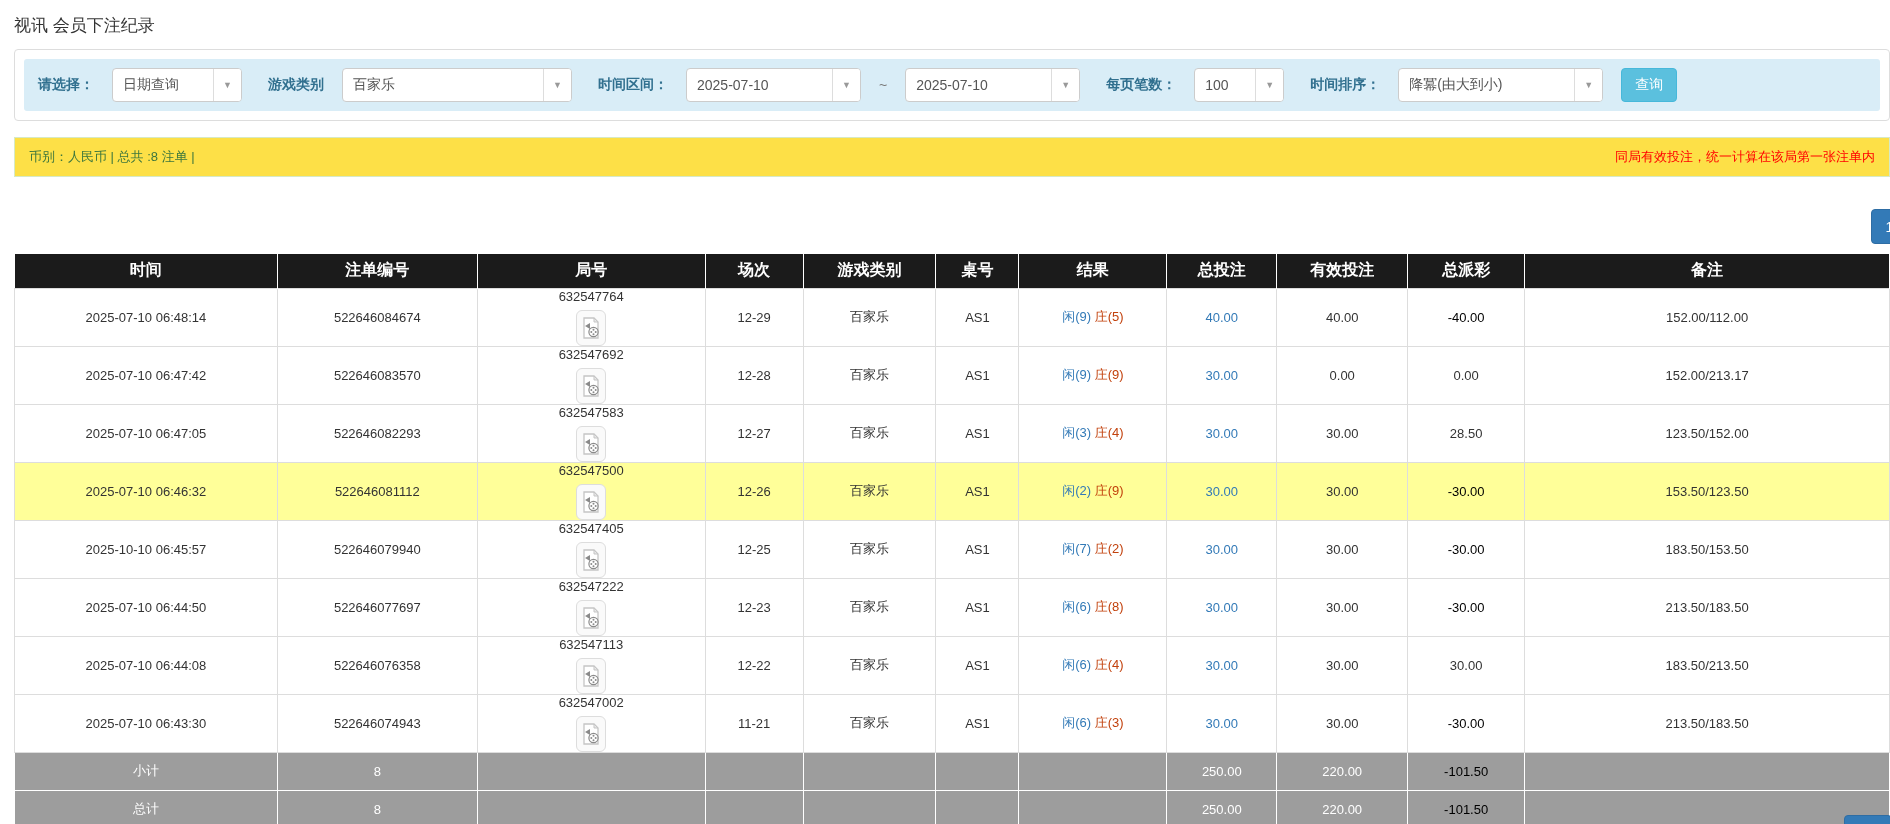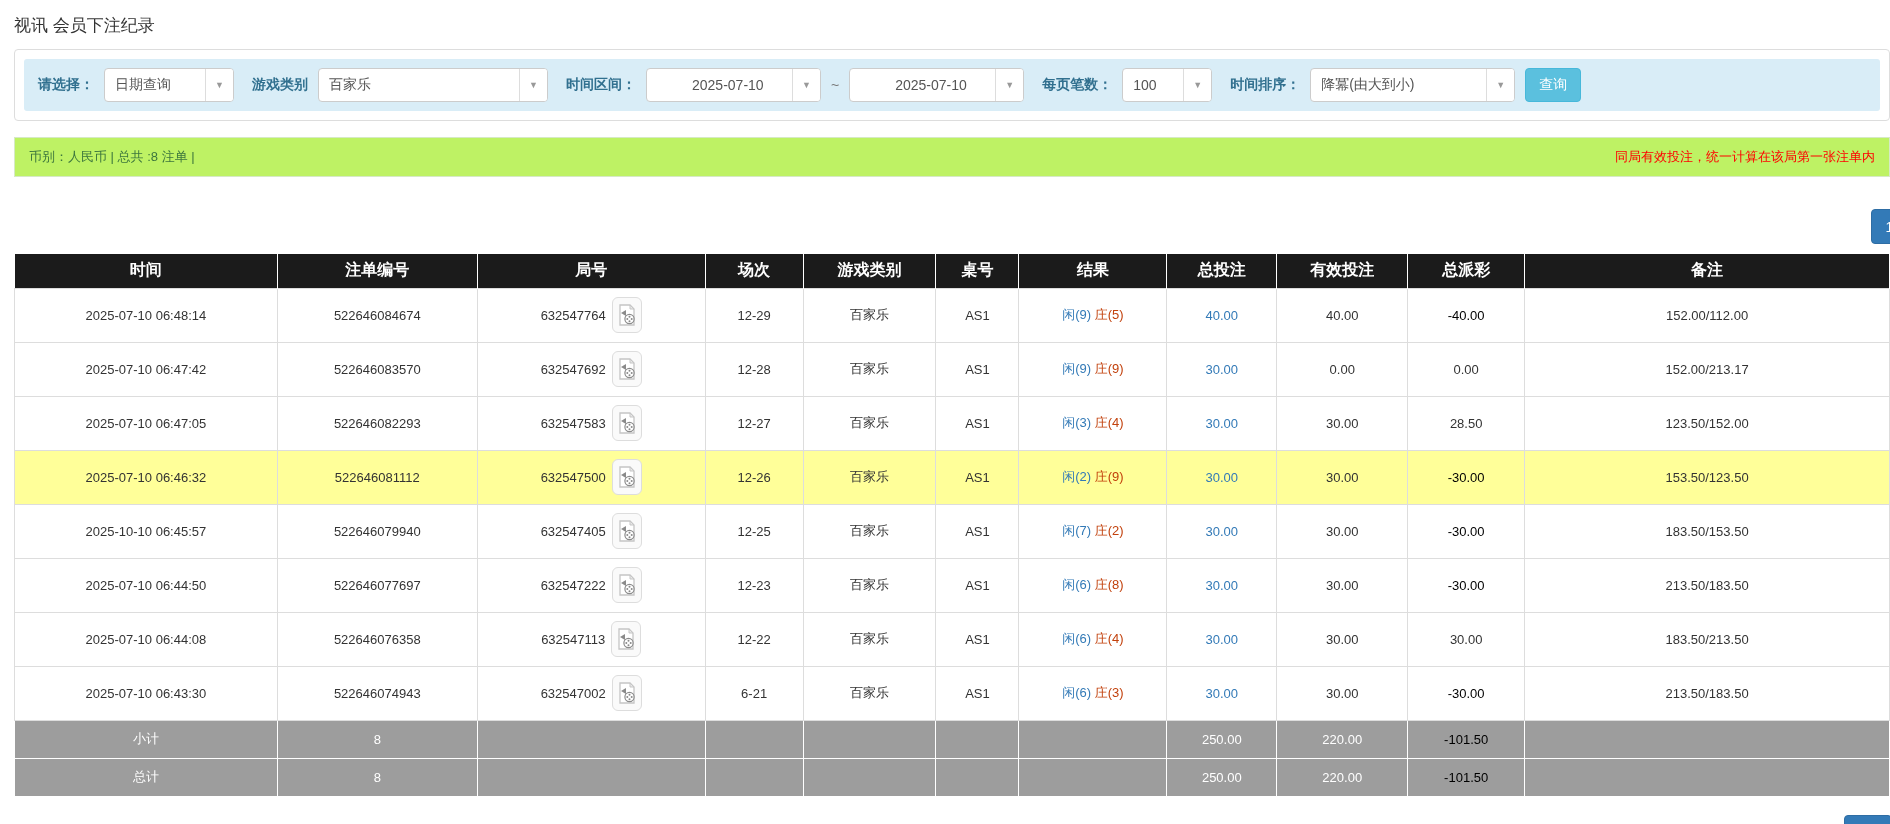--- a/index.html
+++ b/index.html
@@ -5,37 +5,37 @@
   * { box-sizing: border-box; margin: 0; padding: 0; }
   html, body { width: 1890px; height: 824px; overflow: hidden; background: #fff;
     font-family: "Liberation Sans", "DejaVu Sans", sans-serif; }
 
   .page-title { font-size: 17px; font-weight: 500; color: #333; padding: 14px 0 12px 14px; }
 
   
   .filter-panel { margin-left: 14px; width: 1876px; border: 1px solid #ddd;
     border-radius: 4px; padding: 9px; background: #fff; }
   .filter-bar { background: #d9edf7; border-radius: 3px; height: 52px;
-    display: flex; align-items: center; padding: 0 14px; gap: 10px; white-space: nowrap; }
+    display: flex; align-items: center; padding: 0 14px; gap: 18px; white-space: nowrap; }
   .f-label { font-size: 14px; font-weight: bold; color: #31708f; margin-left: 8px; }
   .f-label:first-child { margin-left: 0; }
   .select { display: flex; align-items: stretch; background: #fff;
     border: 1px solid #ccc; border-radius: 4px; height: 34px; overflow: hidden; }
   .select .val { flex: 1; display: flex; align-items: center; padding: 0 10px;
     font-size: 14px; color: #555; }
   .select .arrow { width: 28px; border-left: 1px solid #ddd; display: flex;
     align-items: center; justify-content: center; color: #999; font-size: 9px; background: #fff; }
-  .w-select1 { width: 130px; } .w-game { width: 230px; } .w-date { width: 175px; padding-left: 35px; }
+  .w-select1 { width: 130px; } .w-game { width: 230px; } .w-date { width: 175px; }
   .w-size { width: 90px; } .w-sort { width: 205px; }
   .tilde { color: #777; font-size: 14px; }
   .search-btn { background: #5bc0de; color: #fff; border: 1px solid #46b8da;
     border-radius: 4px; height: 34px; padding: 0 13px; font-size: 14px; cursor: pointer; }
 
   
-  .summary-bar { margin: 16px 0 0 14px; width: 1876px; background: #bef264;
+  .summary-bar { margin: 16px 0 0 14px; width: 1876px; background: #fde047;
     border: 1px solid #d6e9c6; height: 40px; display: flex; align-items: center;
     justify-content: space-between; padding: 0 14px; }
   .summary-left { font-size: 13px; color: #3c763d; }
   .summary-right { font-size: 13px; color: #f00; }
 
   
   .pagi-top { position: relative; height: 35px; margin-top: 32px; }
   .pagi-btn { position: absolute; right: -18px; top: 0; width: 37px; height: 35px;
     background: #337ab7; border: 1px solid #2e6da4; border-radius: 4px; color: #fff;
     font-size: 14px; cursor: pointer; }
@@ -44,21 +44,21 @@
   table { border-collapse: collapse; margin: 10px 0 0 14px; table-layout: fixed; }
   thead th { background: #1b1b1b; color: #fff; font-size: 16px; font-weight: bold;
     height: 34px; border-right: 1px solid #fff; text-align: center; }
   tbody td { background: #fff; font-size: 13px; color: #333; height: 54px;
     border: 1px solid #ddd; text-align: center; vertical-align: middle; }
   tr.highlight td { background: #ffff99; }
   td .blue-link { color: #337ab7; cursor: pointer; }
   .res-player { color: #337ab7; }
   .res-banker { color: #c2410c; }
   td.neg, .totals td.neg { color: #000000; }
-  .round-wrap { display: inline-flex; align-items: center; gap: 6px; }
+  .round-wrap { display: inline-flex; align-items: center; gap: 6px; flex-direction: column; }
   .video-btn { display: inline-flex; align-items: center; justify-content: center;
     width: 30px; height: 36px; background: #fafafa; border: 1px solid #ddd;
     border-radius: 6px; cursor: pointer; }
   .totals td { background: #9d9d9d; color: #fff; height: 38px; font-size: 13px;
     border: 1px solid #fff; }
 
   .pagi-bottom { position: absolute; right: -2px; top: 815px; width: 48px; height: 30px;
     background: #337ab7; border: 1px solid #2e6da4; border-radius: 4px; cursor: pointer; }
   .wrap { position: relative; width: 1890px; height: 824px; }
 </style>
@@ -400,21 +400,21 @@
             <path d="M3 9 l5 -3 v6 z" fill="#8a8a8a"></path>
             <circle cx="11.5" cy="15" r="4.6" fill="#fff" stroke="#8a8a8a" stroke-width="1.2"></circle>
             <circle cx="11.5" cy="12.8" r="1" fill="#8a8a8a"></circle>
             <circle cx="11.5" cy="17.2" r="1" fill="#8a8a8a"></circle>
             <circle cx="9.3" cy="15" r="1" fill="#8a8a8a"></circle>
             <circle cx="13.7" cy="15" r="1" fill="#8a8a8a"></circle>
           </svg>
         </span>
       </span>
     </td>
-    <td>6-21</td>
+    <td>11-21</td>
     <td>百家乐</td>
     <td>AS1</td>
     <td>
       <span class="res-player">闲(6)</span>
       <span class="res-banker">庄(3)</span>
     </td>
     <td>
       <span class="blue-link">30.00</span>
     </td>
     <td>30.00</td>

